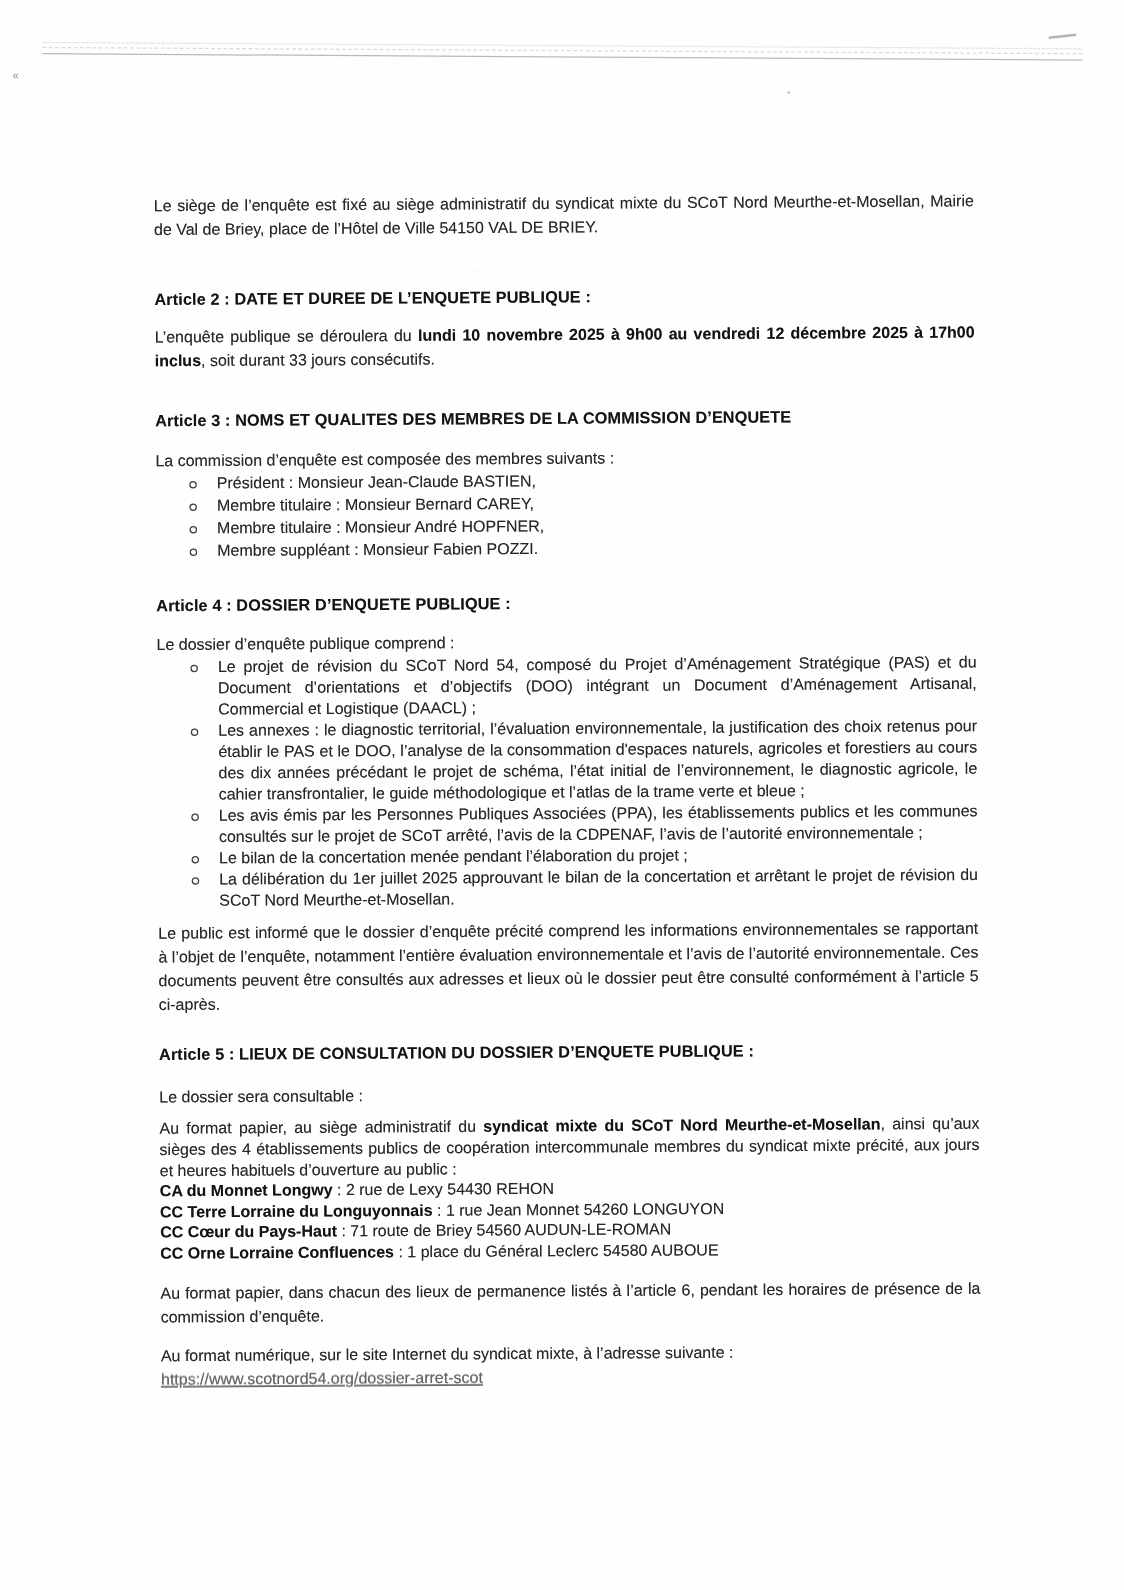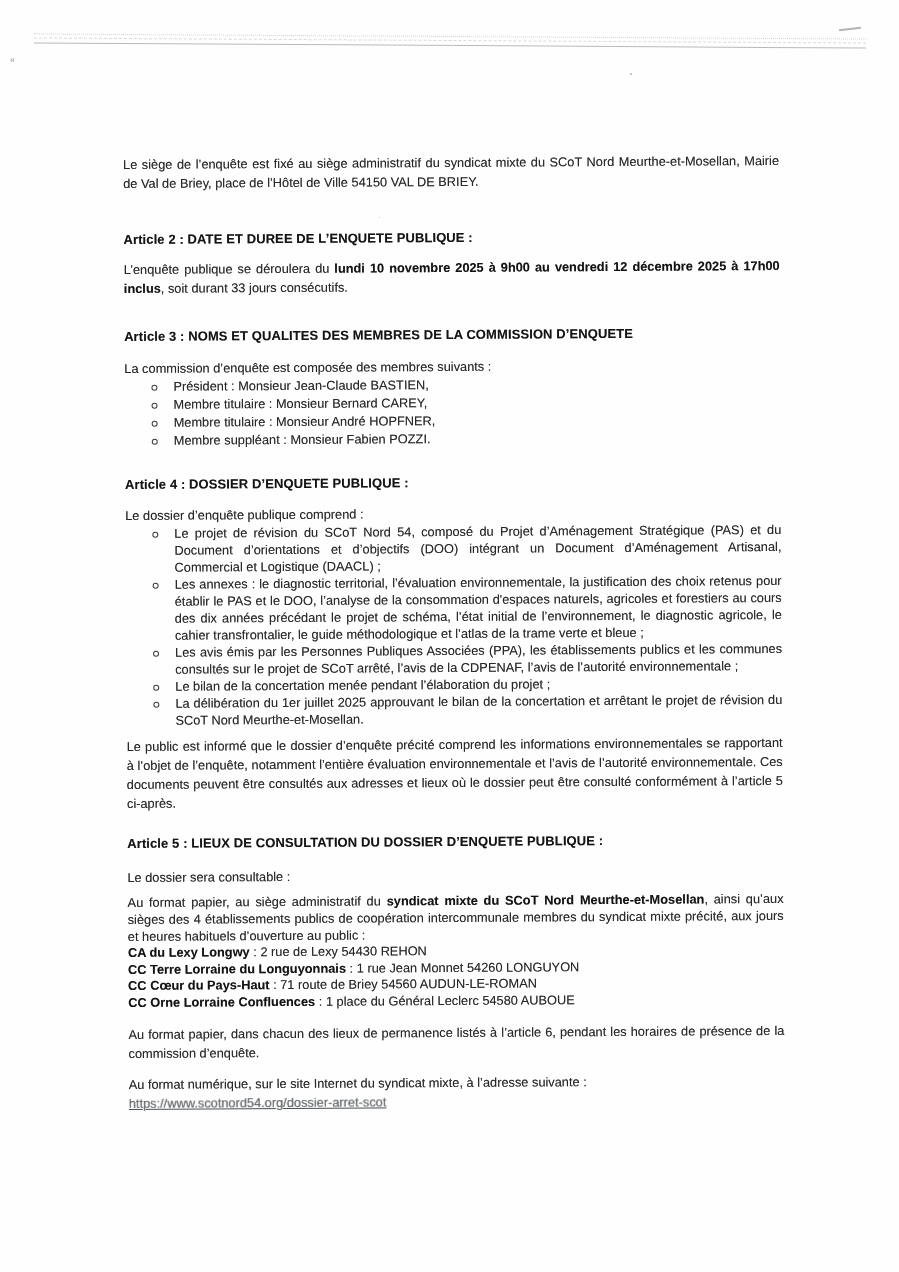--- a/index.html
+++ b/index.html
@@ -116,21 +116,21 @@
 
     <p class="j closing mb21">Le public est informé que le dossier d’enquête précité comprend les informations environnementales se rapportant à l’objet de l’enquête, notamment l’entière évaluation environnementale et l’avis de l’autorité environnementale. Ces documents peuvent être consultés aux adresses et lieux où le dossier peut être consulté conformément à l’article 5 ci-après.</p>
 
     <h2 class="mb15">Article 5 : LIEUX DE CONSULTATION DU DOSSIER D’ENQUETE PUBLIQUE :</h2>
 
     <p class="mb7">Le dossier sera consultable :</p>
 
     <p class="j paper mb0"><span>Au format papier, au siège administratif du </span><strong>syndicat mixte du SCoT Nord Meurthe-et-Mosellan</strong><span>, ainsi qu’aux sièges des 4 établissements publics de coopération intercommunale membres du syndicat mixte précité, aux jours et heures habituels d’ouverture au public :</span></p>
 
     <div class="mb14">
-      <div class="loc"><strong>CA du Lexy Longwy</strong><span> : 2 rue de Lexy 54430 REHON</span></div>
+      <div class="loc"><strong>CA du Monnet Longwy</strong><span> : 2 rue de Lexy 54430 REHON</span></div>
       <div class="loc"><strong>CC Terre Lorraine du Longuyonnais</strong><span> : 1 rue Jean Monnet 54260 LONGUYON</span></div>
       <div class="loc"><strong>CC Cœur du Pays-Haut</strong><span> : 71 route de Briey 54560 AUDUN-LE-ROMAN</span></div>
       <div class="loc"><strong>CC Orne Lorraine Confluences</strong><span> : 1 place du Général Leclerc 54580 AUBOUE</span></div>
     </div>
 
     <p class="j mb12">Au format papier, dans chacun des lieux de permanence listés à l’article 6, pendant les horaires de présence de la commission d’enquête.</p>
 
     <p class="mb0">Au format numérique, sur le site Internet du syndicat mixte, à l’adresse suivante :</p>
     <p class="mb0"><a class="doc-link">https://www.scotnord54.org/dossier-arret-scot</a></p>
 

